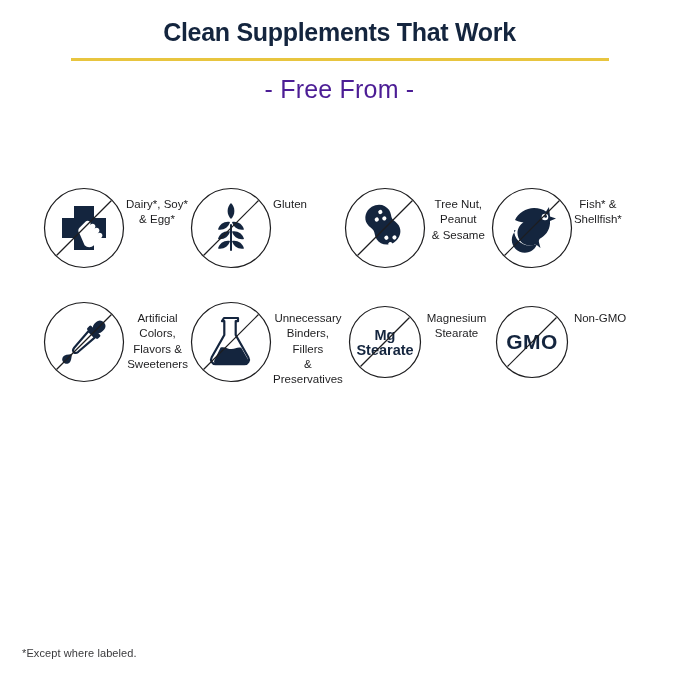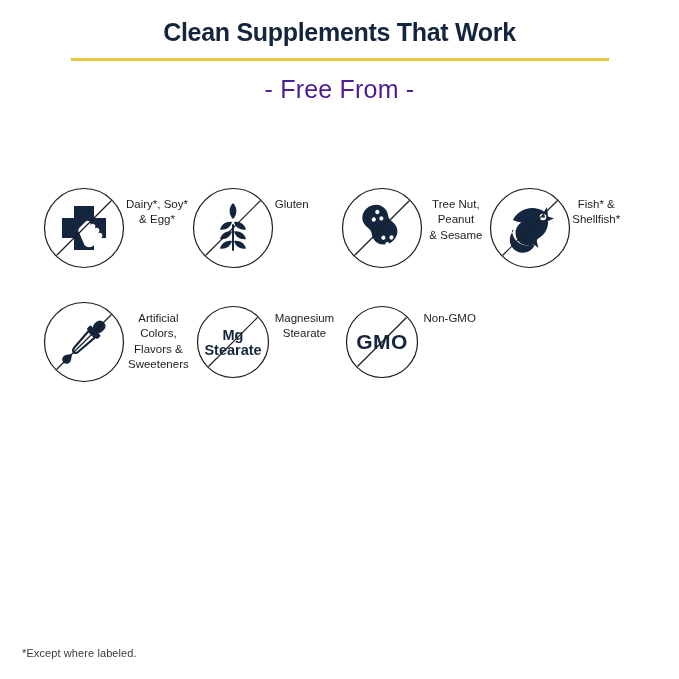--- a/index.html
+++ b/index.html
@@ -205,20 +205,35 @@
                      c0-1.7 1.5-4 4.4-7.6 z" fill="#14253e"></path>
           </g>
           <line x1="14.5" y1="69.5" x2="69.5" y2="14.5" stroke="#1d1d1f" stroke-width="1.2"></line>
         </svg>
       </div>
       <div class="cell-label">Artificial Colors,
 Flavors &amp;
 Sweeteners</div>
     </div>
 
+    <div class="cell">
+      <div class="badge">
+        <svg viewBox="0 0 84 84" xmlns="http://www.w3.org/2000/svg">
+          <circle cx="42" cy="42" r="39.5" fill="none" stroke="#1d1d1f" stroke-width="1.2"></circle>
+          <path d="M35 18 h14 v3.2 h-2.3 v13.8 l12.6 22.2 c1.8 3.1 -0.4 7 -4 7 h-28.6
+                   c-3.6 0 -5.8 -3.9 -4 -7 l12.6 -22.2 v-13.8 h-2.3 z" fill="#ffffff" stroke="#14253e" stroke-width="2.2" stroke-linejoin="round"></path>
+          <path d="M31.6 47.5 c4 -1.4 7 1.6 11 1.6 c4 0 6 -2.6 9.8 -1.2 l6.9 12.1
+                   c1.2 2 -0.3 4.6 -2.6 4.6 h-28.6 c-2.3 0 -3.8 -2.6 -2.6 -4.6 z" fill="#14253e"></path>
+          <line x1="14.5" y1="69.5" x2="69.5" y2="14.5" stroke="#1d1d1f" stroke-width="1.2"></line>
+        </svg>
+      </div>
+      <div class="cell-label">Unnecessary
+Binders, Fillers
+&amp; Preservatives</div>
+    </div>
 
     <div class="cell">
       <div class="badge">
         <svg viewBox="0 0 84 84" xmlns="http://www.w3.org/2000/svg">
           <circle cx="42" cy="42" r="35.5" fill="none" stroke="#1d1d1f" stroke-width="1.2"></circle>
           <text x="42" y="40" text-anchor="middle" fill="#14253e" font-family="Liberation Sans, sans-serif" font-size="14.5" font-weight="bold">Mg</text>
           <text x="42" y="55" text-anchor="middle" fill="#14253e" font-family="Liberation Sans, sans-serif" font-size="14.5" font-weight="bold">Stearate</text>
           <line x1="17.5" y1="66.5" x2="66.5" y2="17.5" stroke="#1d1d1f" stroke-width="1.2"></line>
         </svg>
       </div>

